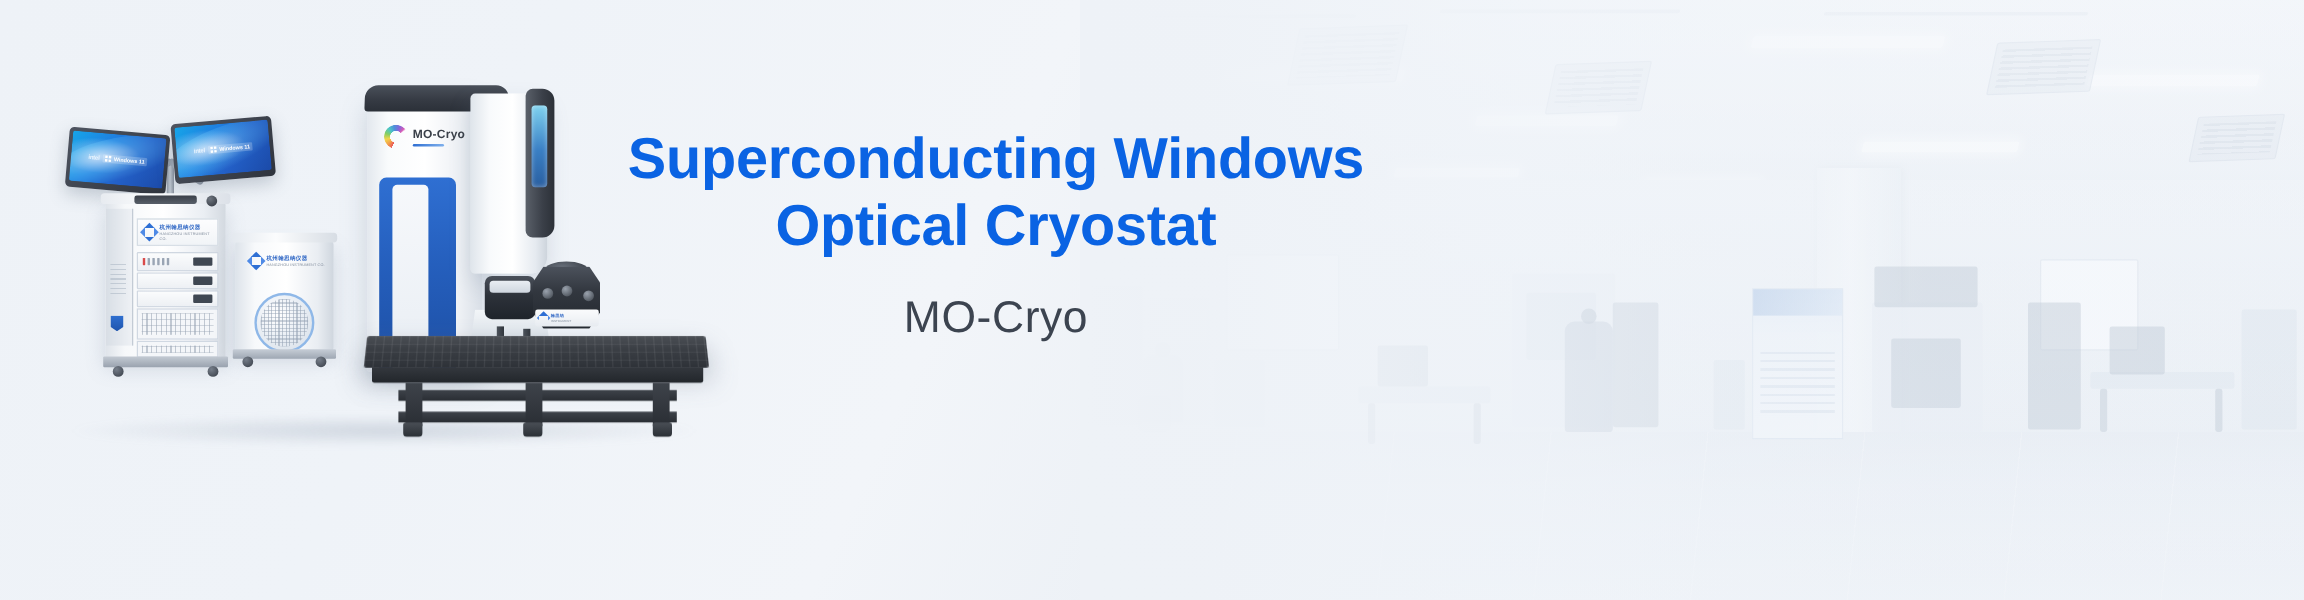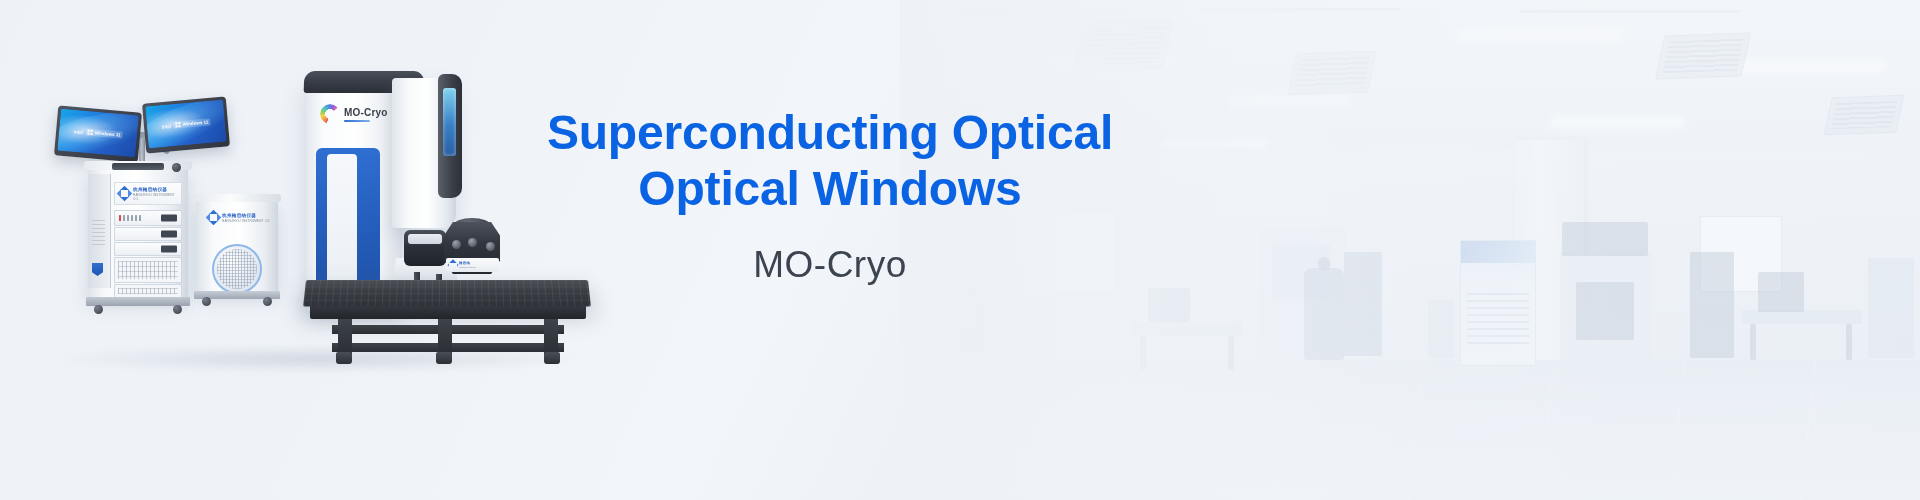--- a/index.html
+++ b/index.html
@@ -691,19 +691,19 @@
         <span class="frame-bar" style="right:6px; top:0; width:14px; height:36px;"></span>
         <span class="table-foot" style="left:4px;"></span>
         <span class="table-foot" style="left:104px;"></span>
         <span class="table-foot" style="right:4px;"></span>
       </div>
     </div>
   </div>
 
   <div class="text-block">
     <h1 class="headline">
-      <span>Superconducting Optical</span>
-      <span class="line2">Optical Windows</span>
+      <span>Superconducting Windows</span>
+      <span class="line2">Optical Cryostat</span>
     </h1>
     <p class="subtitle">MO-Cryo</p>
   </div>
 
 </div>
 
 </body></html>

